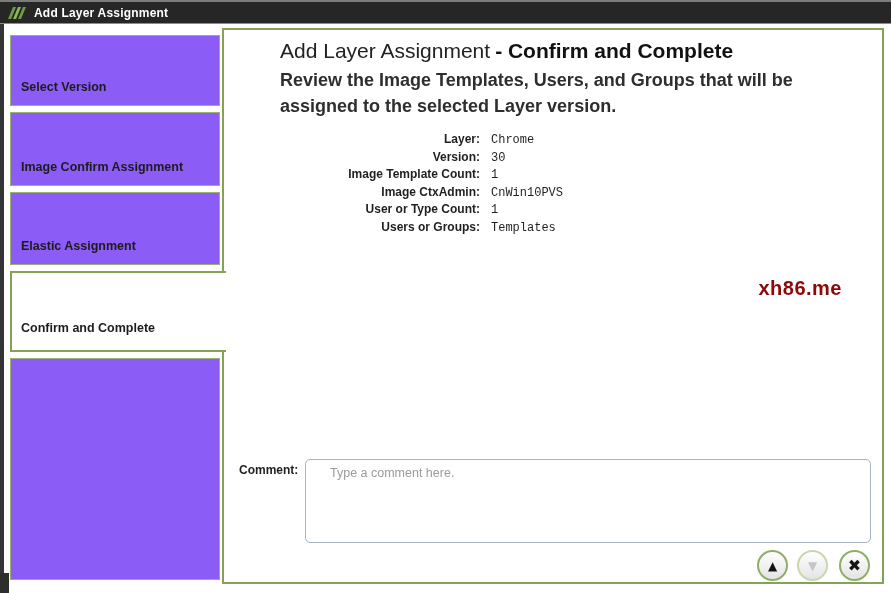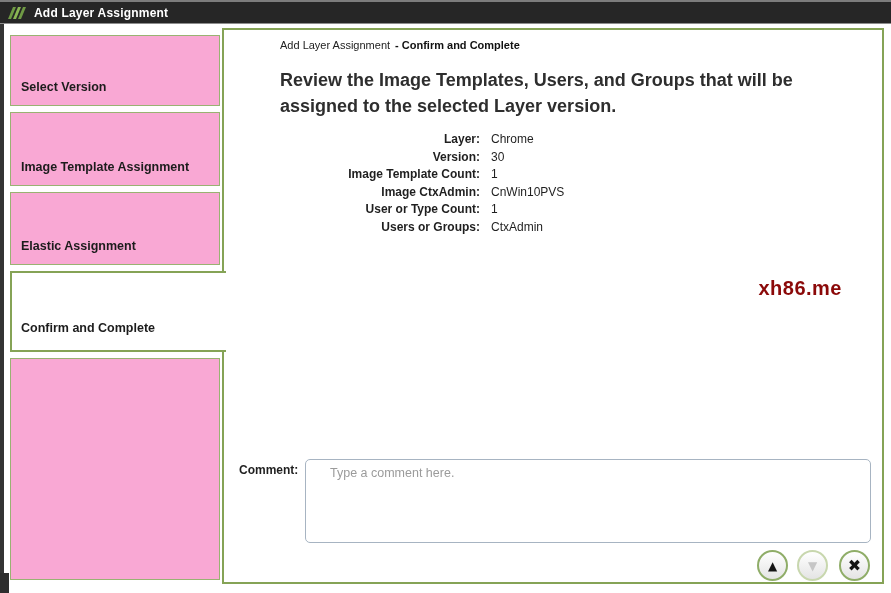--- a/index.html
+++ b/index.html
@@ -33,21 +33,21 @@
     background: #343434;
   }
   .corner-block {
     position: absolute; left: 0; top: 573px; width: 9px; height: 20px;
     background: #2e2e2e;
   }
 
   
   .tab {
     position: absolute; left: 10px; width: 210px;
-    background: #f9a8d4;
+    background: #8b5cf6;
     border: 1px solid #99b272;
     cursor: pointer;
   }
   .tab .tab-label {
     position: absolute; left: 10px; bottom: 11px;
     font-size: 12.5px; font-weight: bold; color: #1c1c1c;
   }
   .tab-1 { top: 35px;  height: 71px; }
   .tab-2 { top: 112px; height: 74px; }
   .tab-3 { top: 192px; height: 73px; }
@@ -65,39 +65,39 @@
 
   
   .content {
     position: absolute; left: 222px; top: 28px; width: 662px; height: 556px;
     border: 2px solid #85a356;
     background: #ffffff;
     z-index: 1;
   }
   .page-title {
     position: absolute; left: 56px; top: 9px;
-    font-size: 11px; color: #222222; white-space: nowrap;
+    font-size: 21px; color: #222222; white-space: nowrap;
   }
   .page-title .t-bold { font-weight: bold; margin-left: 5px; color: #111; }
   .page-desc {
     position: absolute; left: 56px; top: 37px; width: 580px;
     font-size: 18px; font-weight: bold; color: #2e2e2e; line-height: 1.45;
   }
 
   
   .summary {
     position: absolute; left: 0; top: 102px; width: 640px;
   }
   .summary-row { display: flex; height: 17.5px; align-items: baseline; }
   .summary-label {
     width: 256px; text-align: right;
     font-size: 12px; font-weight: bold; color: #1f1f1f;
   }
   .summary-value {
-    margin-left: 11px; font-size: 12px; color: #1f1f1f;
+    margin-left: 11px; font-size: 12px; color: #1f1f1f; font-family: Liberation Mono, monospace;
   }
 
   .watermark {
     position: absolute; right: 40px; top: 247px;
     font-size: 20px; font-weight: bold; color: #8b0909;
     letter-spacing: .5px;
   }
 
   
   .comment-label {
@@ -150,21 +150,21 @@
   <span class="title-text">Add Layer Assignment</span>
 </div>
 
 <div class="left-edge"></div>
 <div class="corner-block"></div>
 
 <div class="tab tab-1">
   <span class="tab-label">Select Version</span>
 </div>
 <div class="tab tab-2">
-  <span class="tab-label">Image Template Assignment</span>
+  <span class="tab-label">Image Confirm Assignment</span>
 </div>
 <div class="tab tab-3">
   <span class="tab-label">Elastic Assignment</span>
 </div>
 <div class="tab-active">
   <span class="tab-label">Confirm and Complete</span>
 </div>
 <div class="tab tab-filler"></div>
 
 <div class="content">
@@ -191,21 +191,21 @@
     <div class="summary-row">
       <span class="summary-label">Image CtxAdmin:</span>
       <span class="summary-value">CnWin10PVS</span>
     </div>
     <div class="summary-row">
       <span class="summary-label">User or Type Count:</span>
       <span class="summary-value">1</span>
     </div>
     <div class="summary-row">
       <span class="summary-label">Users or Groups:</span>
-      <span class="summary-value">CtxAdmin</span>
+      <span class="summary-value">Templates</span>
     </div>
   </div>
 
   <div class="watermark">xh86.me</div>
 
   <label class="comment-label">Comment:</label>
   <textarea class="comment-box" placeholder="Type a comment here." style=""></textarea>
 
 
   <button class="circle-btn btn-up">

